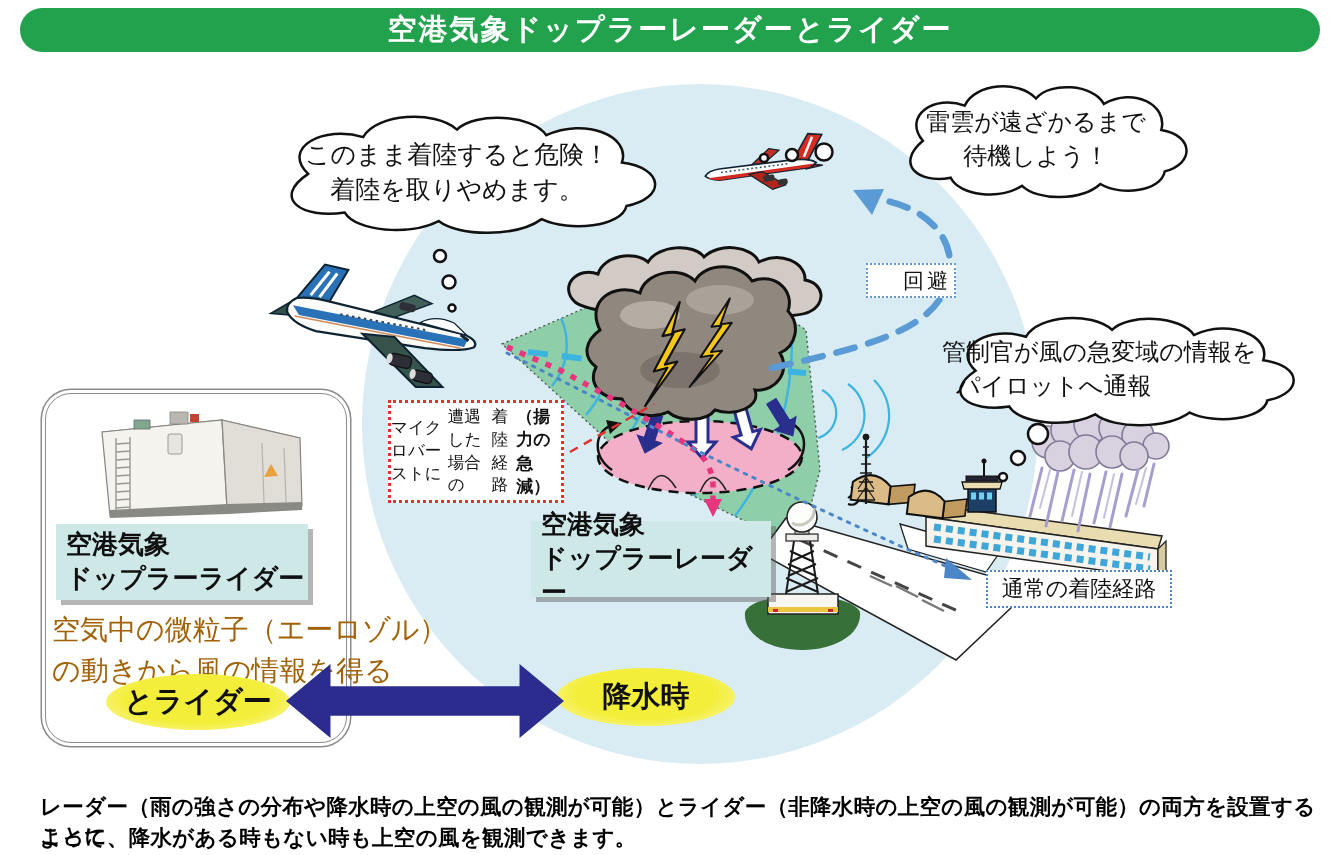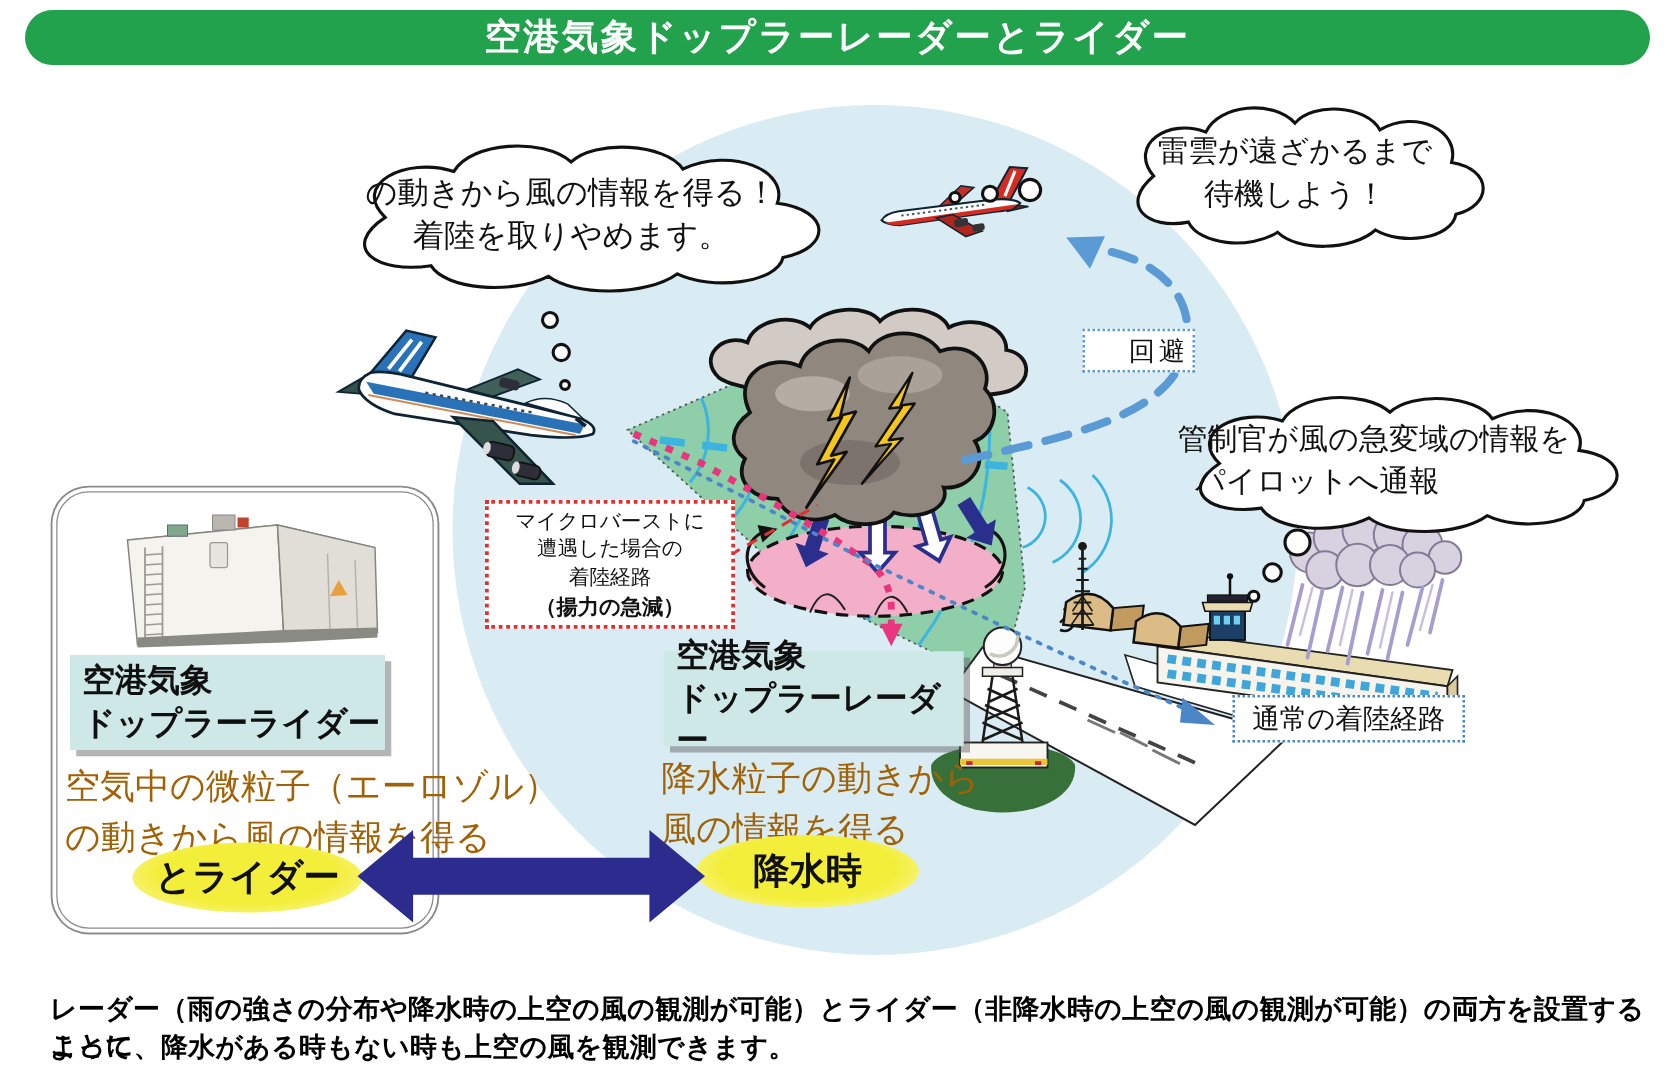--- a/index.html
+++ b/index.html
@@ -28,23 +28,23 @@
   .bubble-wait{left:862px;top:76px;width:348px;height:126px;font-size:24px;}
   .bubble-controller{left:902px;top:308px;width:420px;height:122px;font-size:24px;}
   .bubble-controller .txt{align-items:flex-start;padding-left:40px;box-sizing:border-box;}
   .bubble-controller .l2{padding-left:14px;}
 
   
   .tag{z-index:7;background:#fff;display:flex;align-items:center;justify-content:center;
     font-family:"Liberation Serif","DejaVu Serif",serif;color:#111;box-sizing:border-box;}
   .tag-avoid{left:866px;top:263px;width:90px;height:35px;border:2px dotted var(--avoid-blue,#5b8fd6);
     font-size:21px;letter-spacing:3px;padding-left:32px;}
-  .tag-normal{left:986px;top:556px;width:186px;height:38px;border:2px dotted var(--path-blue,#4a86c8);font-size:22px;}
-  .tag-micro{left:388px;top:400px;width:200px;height:103px;border:3px dotted var(--alert-red,#e23030);
-    flex-direction:column;font-size:16.5px;line-height:1.38;}
+  .tag-normal{left:986px;top:570px;width:186px;height:38px;border:2px dotted var(--path-blue,#4a86c8);font-size:22px;}
+  .tag-micro{left:388px;top:400px;width:176px;height:103px;border:3px dotted var(--alert-red,#e23030);
+    flex-direction:row;font-size:16.5px;line-height:1.38;}
   .tag-micro .b4{font-family:"Liberation Sans",sans-serif;font-weight:bold;font-size:17px;}
 
   
   .panel{left:45px;top:393px;width:300px;height:348px;border-radius:26px;background:#fff;
     border:1.5px solid #8b8b8b;box-shadow:0 0 0 3px #fff,0 0 0 4.5px #8b8b8b;z-index:4;}
   .equip{left:72px;top:398px;width:250px;height:126px;z-index:5;}
 
   .head-box{z-index:6;background:var(--panel-cyan,#cde8e7);box-shadow:5px 5px 0 rgba(90,90,90,.45);
     display:flex;flex-direction:column;justify-content:center;padding-left:10px;box-sizing:border-box;
     font-weight:bold;font-size:26px;line-height:1.3;color:#101010;}
@@ -290,21 +290,21 @@
         <circle cx="1018" cy="458" r="7"></circle>
         <circle cx="1038" cy="434" r="10"></circle>
     </g>
   </svg>
 
   <div class="abs bubble bubble-abort">
     <svg viewBox="0 0 400 140" preserveAspectRatio="none">
       <path d="M70,72 C46,44 84,20 118,33 C130,8 180,4 200,25 C216,6 266,9 278,31 C312,12 352,32 344,60 C382,66 382,98 348,106 C344,128 298,134 274,120 C252,139 202,139 184,122 C158,138 112,133 102,113 C64,120 38,98 70,72 Z" fill="#fff" stroke="#111" stroke-width="2.5" vector-effect="non-scaling-stroke"></path>
     </svg>
     <div class="txt">
-      <span>の動きから風の情報を得る！</span>
+      <span>このまま着陸すると危険！</span>
       <span>着陸を取りやめます。</span>
     </div>
   </div>
 
   <div class="abs bubble bubble-wait">
     <svg viewBox="0 0 400 140" preserveAspectRatio="none">
       <path d="M70,72 C46,44 84,20 118,33 C130,8 180,4 200,25 C216,6 266,9 278,31 C312,12 352,32 344,60 C382,66 382,98 348,106 C344,128 298,134 274,120 C252,139 202,139 184,122 C158,138 112,133 102,113 C64,120 38,98 70,72 Z" fill="#fff" stroke="#111" stroke-width="2.5" vector-effect="non-scaling-stroke"></path>
     </svg>
     <div class="txt">
       <span>雷雲が遠ざかるまで</span>
@@ -359,24 +359,20 @@
     <div>の動きから風の情報を得る</div>
   </div>
   <div class="abs badge badge-lidar">
     <span>とライダー</span>
   </div>
 
   <div class="abs head-box head-radar">
     <span>空港気象</span>
     <span>ドップラーレーダー</span>
   </div>
-  <div class="abs desc desc-radar">
-    <div>降水粒子の動きから</div>
-    <div>風の情報を得る</div>
-  </div>
   <div class="abs badge badge-radar">
     <span>降水時</span>
   </div>
 
   <div class="abs big-arrow"></div>
 
   <div class="abs footer f2">よって、降水がある時もない時も上空の風を観測できます。</div>
   <div class="abs footer f1">レーダー（雨の強さの分布や降水時の上空の風の観測が可能）とライダー（非降水時の上空の風の観測が可能）の両方を設置することに</div>
 
 </div>

